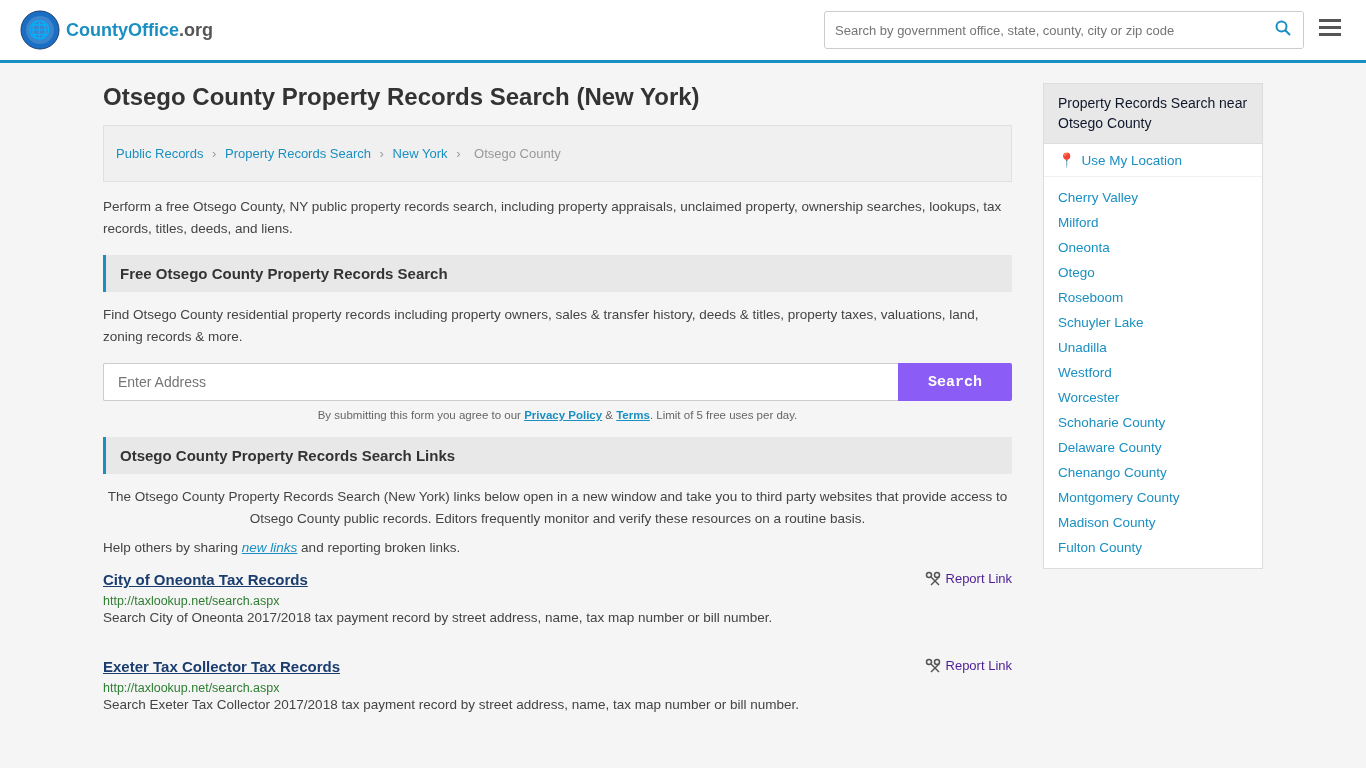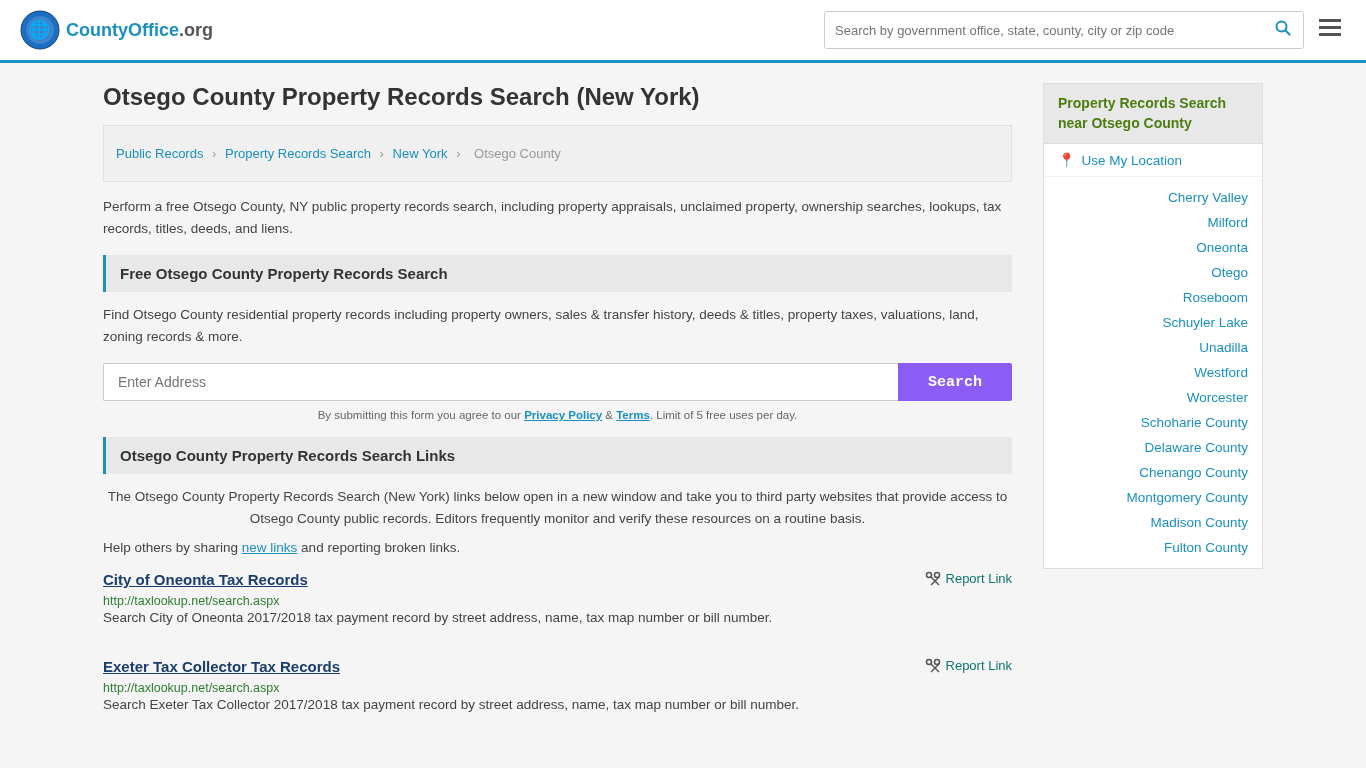--- a/index.html
+++ b/index.html
@@ -177,20 +177,21 @@
       text-align: center;
     }
     .help-text {
       font-size: 13.5px;
       color: #444;
       margin-bottom: 16px;
     }
     .help-text a {
       color: #1a8fc1;
       text-decoration: underline;
+      font-style: italic;
     }
 
     
     .record-item {
       margin-bottom: 20px;
       padding-bottom: 10px;
     }
     .record-header {
       display: flex;
       justify-content: space-between;
@@ -201,21 +202,21 @@
       font-size: 15px;
       font-weight: bold;
       color: #1a3c6e;
       text-decoration: underline;
       cursor: pointer;
     }
     .report-link {
       display: flex;
       align-items: center;
       gap: 5px;
-      color: #0f766e;
+      color: #4c1d95;
       font-size: 13px;
       cursor: pointer;
       white-space: nowrap;
     }
     .record-url {
       color: #2e7d32;
       font-size: 12.5px;
       margin-bottom: 5px;
       text-decoration: none;
     }
@@ -226,30 +227,29 @@
     }
 
     
     .sidebar-box {
       background: #fff;
       border: 1px solid #ddd;
     }
     .sidebar-title {
       background: #e8e8e8;
       padding: 10px 14px;
-      font-weight: bold;
+      font-weight: normal;
       font-size: 14px;
-      color: #4d7c0f;
+      color: #0f172a;
       border-bottom: 1px solid #ddd;
       line-height: 1.4;
     }
     .sidebar-list {
       list-style: none;
       padding: 8px 0;
-      text-align: right;
     }
     .sidebar-list li {
       padding: 0;
     }
     .sidebar-list li a {
       display: block;
       padding: 5px 14px;
       color: #1a8fc1;
       text-decoration: none;
       font-size: 13.5px;

